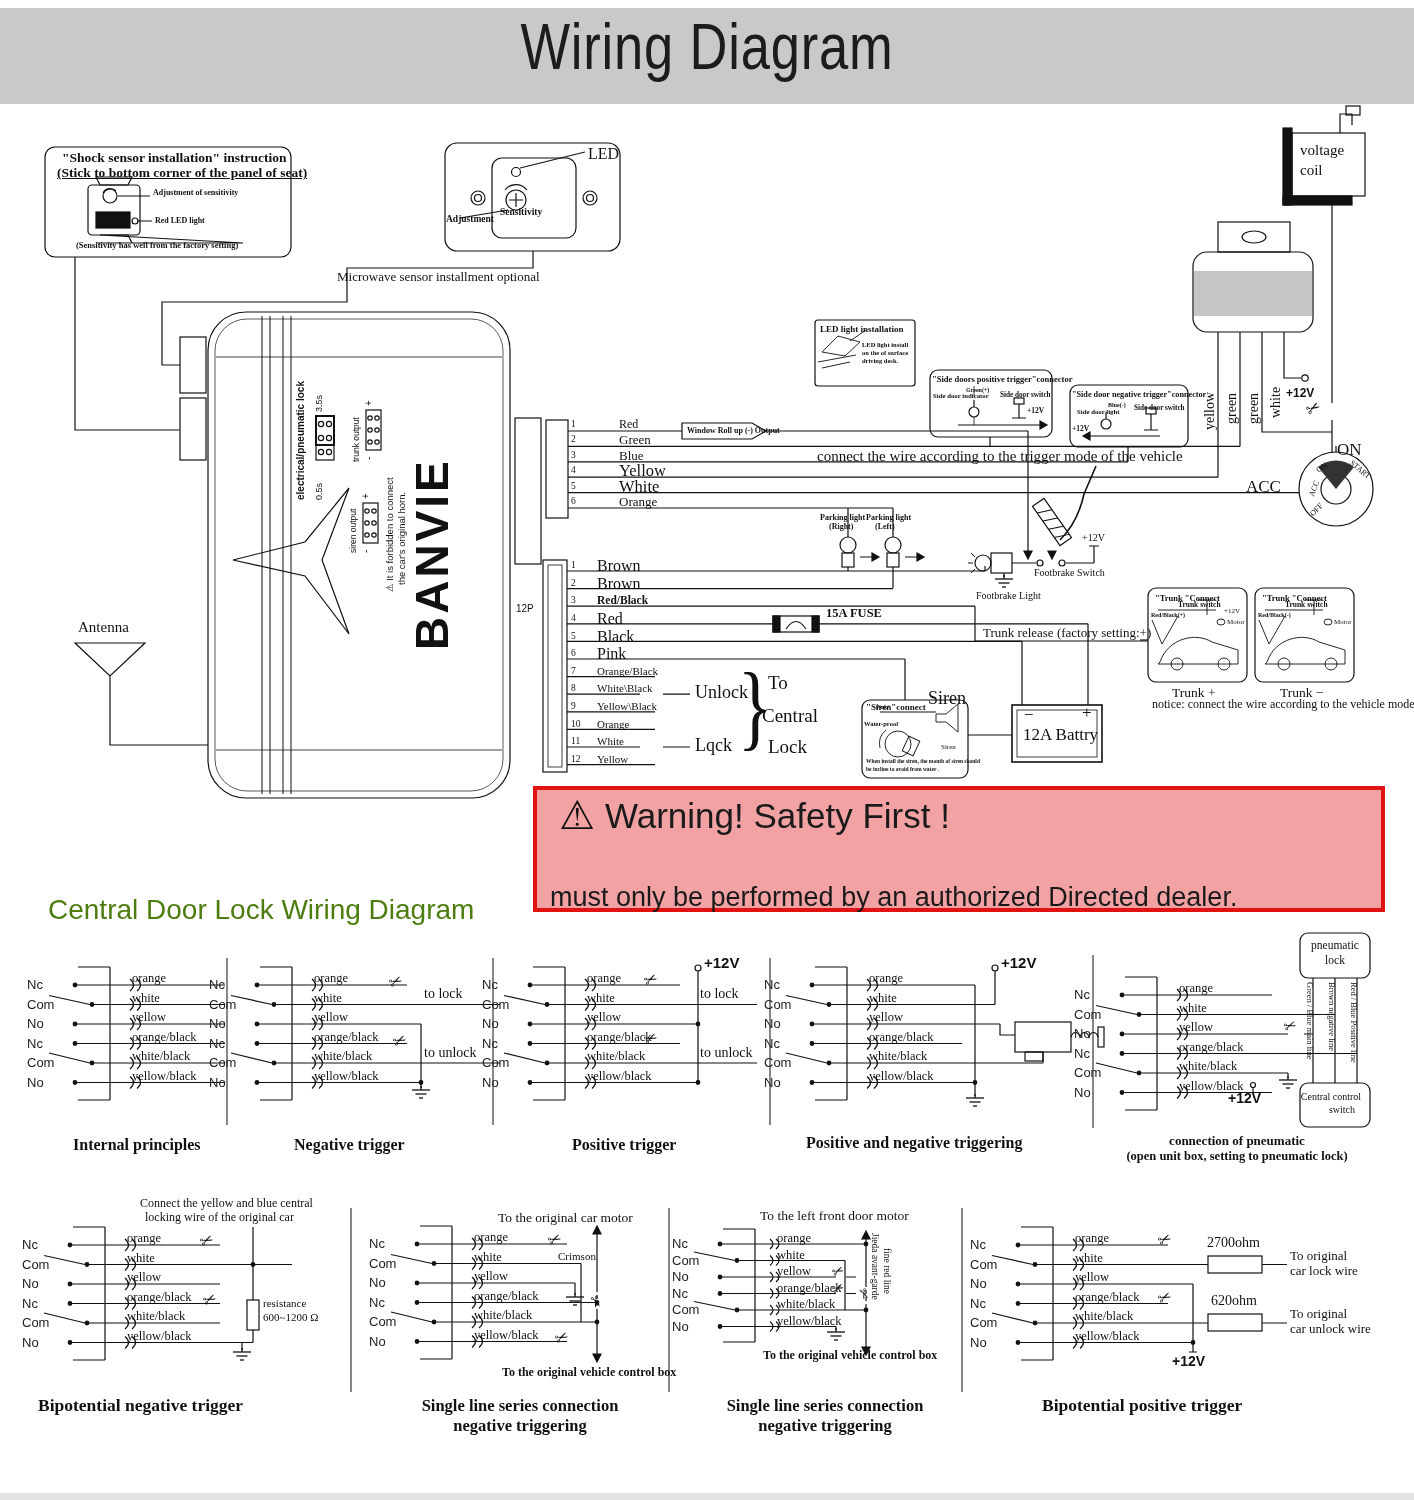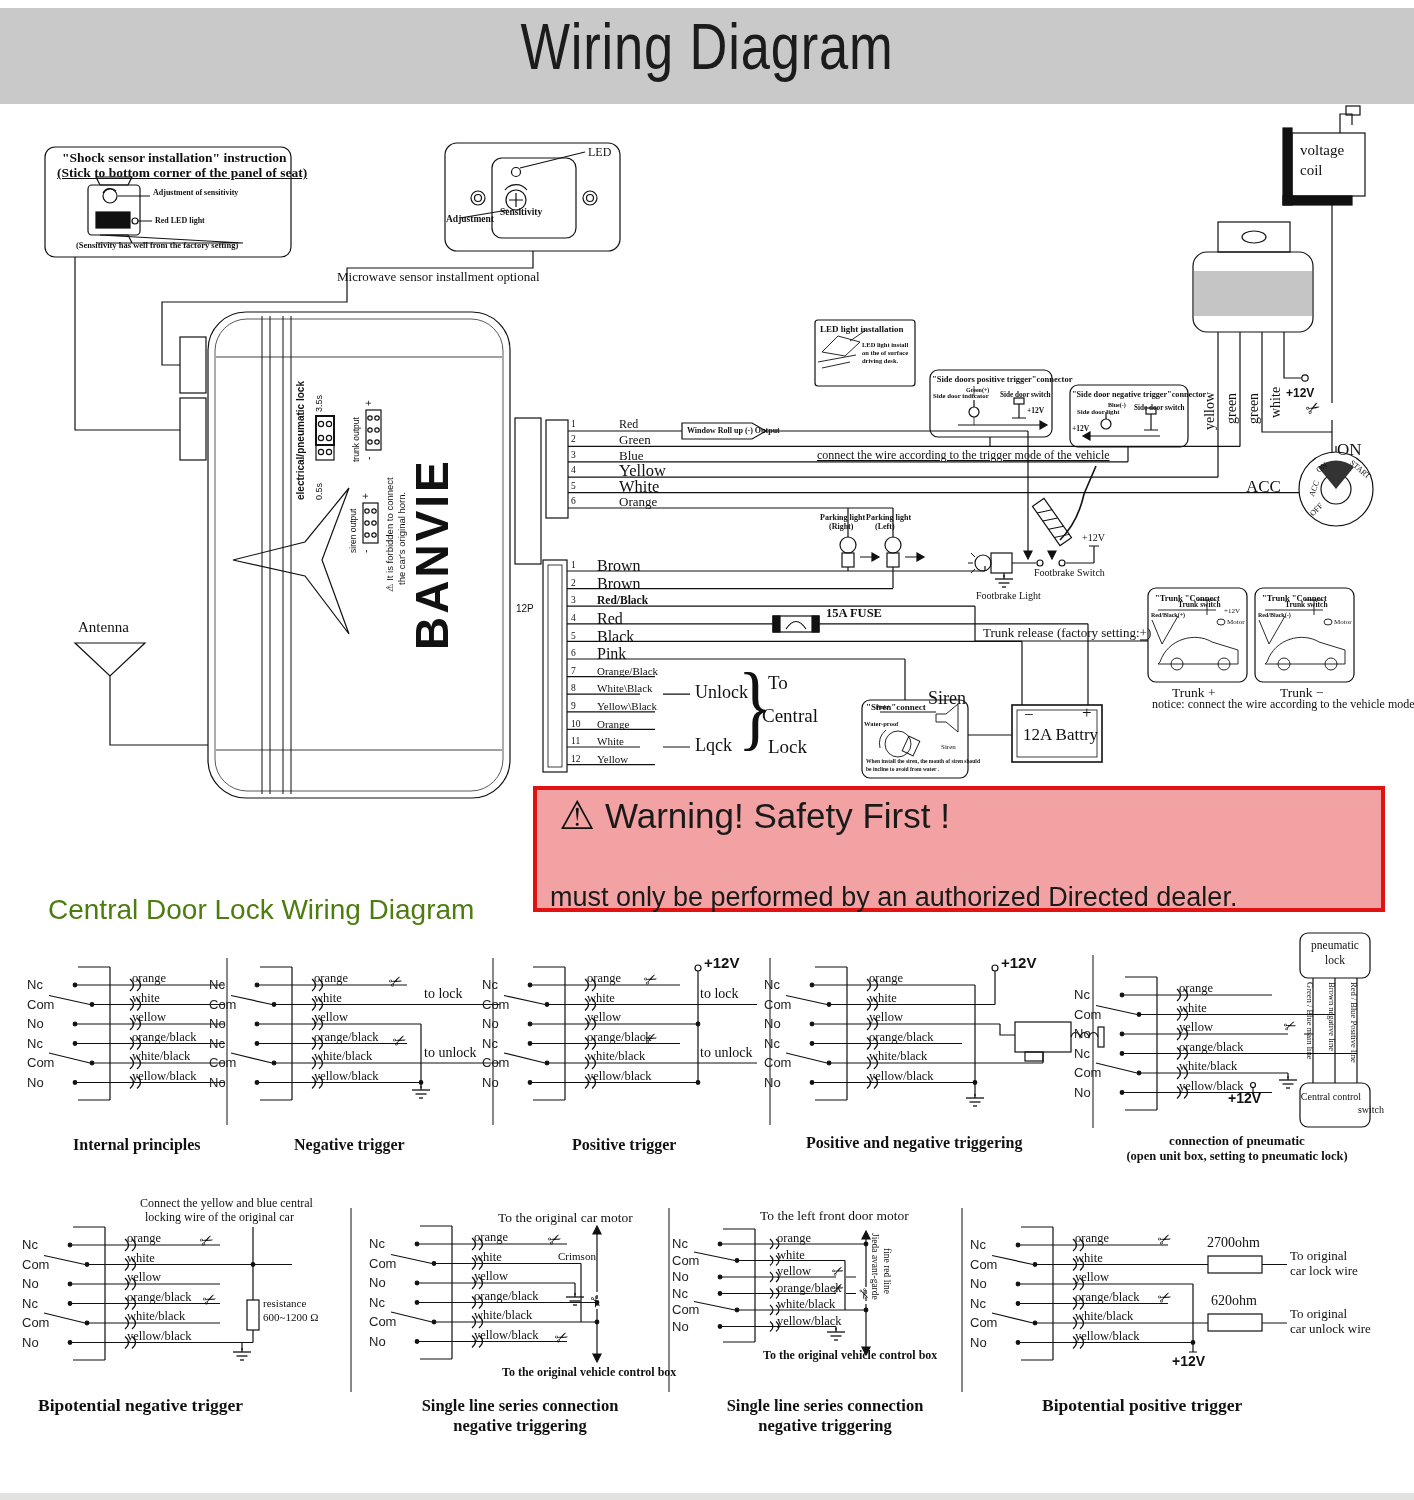--- a/index.html
+++ b/index.html
@@ -387,21 +387,21 @@
 <div class="titlebar" style="background:#c9c9c9;"></div>
 <div class="titletxt">Wiring Diagram</div>
 <div class="abs" style="left:0;top:1493px;width:1414px;height:7px;background:#e2e2e0;"></div>
 
 <div class="lbl b" style="left:62px;top:150px;font-size:13.5px;">"Shock sensor installation" instruction</div>
 <div class="lbl b" style="left:57px;top:165px;font-size:13.5px;text-decoration:underline;">(Stick to bottom corner of the panel of seat)</div>
 <div class="lbl b" style="left:153px;top:188px;font-size:8px;">Adjustment of sensitivity</div>
 <div class="lbl b" style="left:155px;top:216px;font-size:8px;">Red LED light</div>
 <div class="lbl b" style="left:76px;top:240px;font-size:8.5px;">(Sensitivity has well from the factory setting)</div>
 
-<div class="lbl" style="left:588px;top:145px;font-size:12px;">LED</div>
+<div class="lbl" style="left:588px;top:145px;font-size:16px;">LED</div>
 <div class="lbl b" style="left:500px;top:207px;font-size:9.5px;">Sensitivity</div>
 <div class="lbl b" style="left:446px;top:214px;font-size:9.5px;">Adjustment</div>
 <div class="lbl" style="left:337px;top:269px;font-size:13px;">Microwave sensor installment optional</div>
 
 <div class="lbl" style="left:78px;top:619px;font-size:15px;">Antenna</div>
 
 <div class="lbl sans b rot" style="left:295px;top:500px;font-size:10px;">electrical/pneumatic lock</div>
 <div class="lbl sans rot" style="left:314px;top:500px;font-size:9px;">0.5s</div>
 <div class="lbl sans rot" style="left:314px;top:412px;font-size:9px;">3.5s</div>
 <div class="lbl sans rot" style="left:351px;top:462px;font-size:8.5px;">trunk output</div>
@@ -435,21 +435,21 @@
       <div class="row">
         <span class="num">5</span>
         <span class="nm">White</span>
       </div>
       <div class="row">
         <span class="num">6</span>
         <span class="nm">Orange</span>
       </div>
     </div>
 <div class="lbl b" style="left:687px;top:426px;font-size:8px;">Window Roll up (-) Output</div>
-<div class="lbl" style="left:817px;top:448px;font-size:12px;text-decoration:underline;">connect the wire according to the  trigger mode of the vehicle</div>
+<div class="lbl" style="left:817px;top:448px;font-size:15px;">connect the wire according to the  trigger mode of the vehicle</div>
 
 <div class="c12">
       <div class="row">
         <span class="num">1</span>
         <span class="nm">Brown</span>
       </div>
       <div class="row">
         <span class="num">2</span>
         <span class="nm">Brown</span>
       </div>
@@ -730,21 +730,21 @@
 <div class="lbl sans b" style="left:704px;top:954px;font-size:15px;">+12V</div>
 <div class="lbl" style="left:700px;top:986px;font-size:14px;">to lock</div>
 <div class="lbl" style="left:700px;top:1045px;font-size:14px;">to unlock</div>
 
 <div class="lbl sans b" style="left:1001px;top:954px;font-size:15px;">+12V</div>
 
 <div class="scis" style="left:1284px;top:1017px;font-size:15px;transform:rotate(-20deg);">✂</div>
 <div class="lbl ctr" style="left:1300px;top:939px;width:70px;font-size:11.5px;">pneumatic</div>
 <div class="lbl ctr" style="left:1300px;top:954px;width:70px;font-size:11.5px;">lock</div>
 <div class="lbl ctr" style="left:1300px;top:1091px;width:62px;font-size:10px;">Central control</div>
-<div class="lbl ctr" style="left:1300px;top:1104px;width:84px;font-size:10px;text-align:right;">switch</div>
+<div class="lbl ctr" style="left:1300px;top:1104px;width:84px;font-size:10px;">switch</div>
 <div class="lbl rot90" style="left:1315px;top:982px;font-size:8.5px;">Green / Blue main line</div>
 <div class="lbl rot90" style="left:1337px;top:982px;font-size:8.5px;">Brown negative line</div>
 <div class="lbl rot90" style="left:1359px;top:982px;font-size:8.5px;">Red / Blue Positive line</div>
 <div class="lbl sans b" style="left:1228px;top:1090px;font-size:14px;">+12V</div>
 
 <div class="lbl" style="left:140px;top:1196px;font-size:12px;">Connect the yellow and blue central</div>
 <div class="lbl" style="left:145px;top:1210px;font-size:12px;">locking wire of the original car</div>
 <div class="scis" style="left:200px;top:1231px;font-size:16px;transform:rotate(-25deg);">✂</div>
 <div class="scis" style="left:203px;top:1290px;font-size:16px;transform:rotate(-25deg);">✂</div>
 <div class="lbl" style="left:263px;top:1297px;font-size:11px;">resistance</div>

